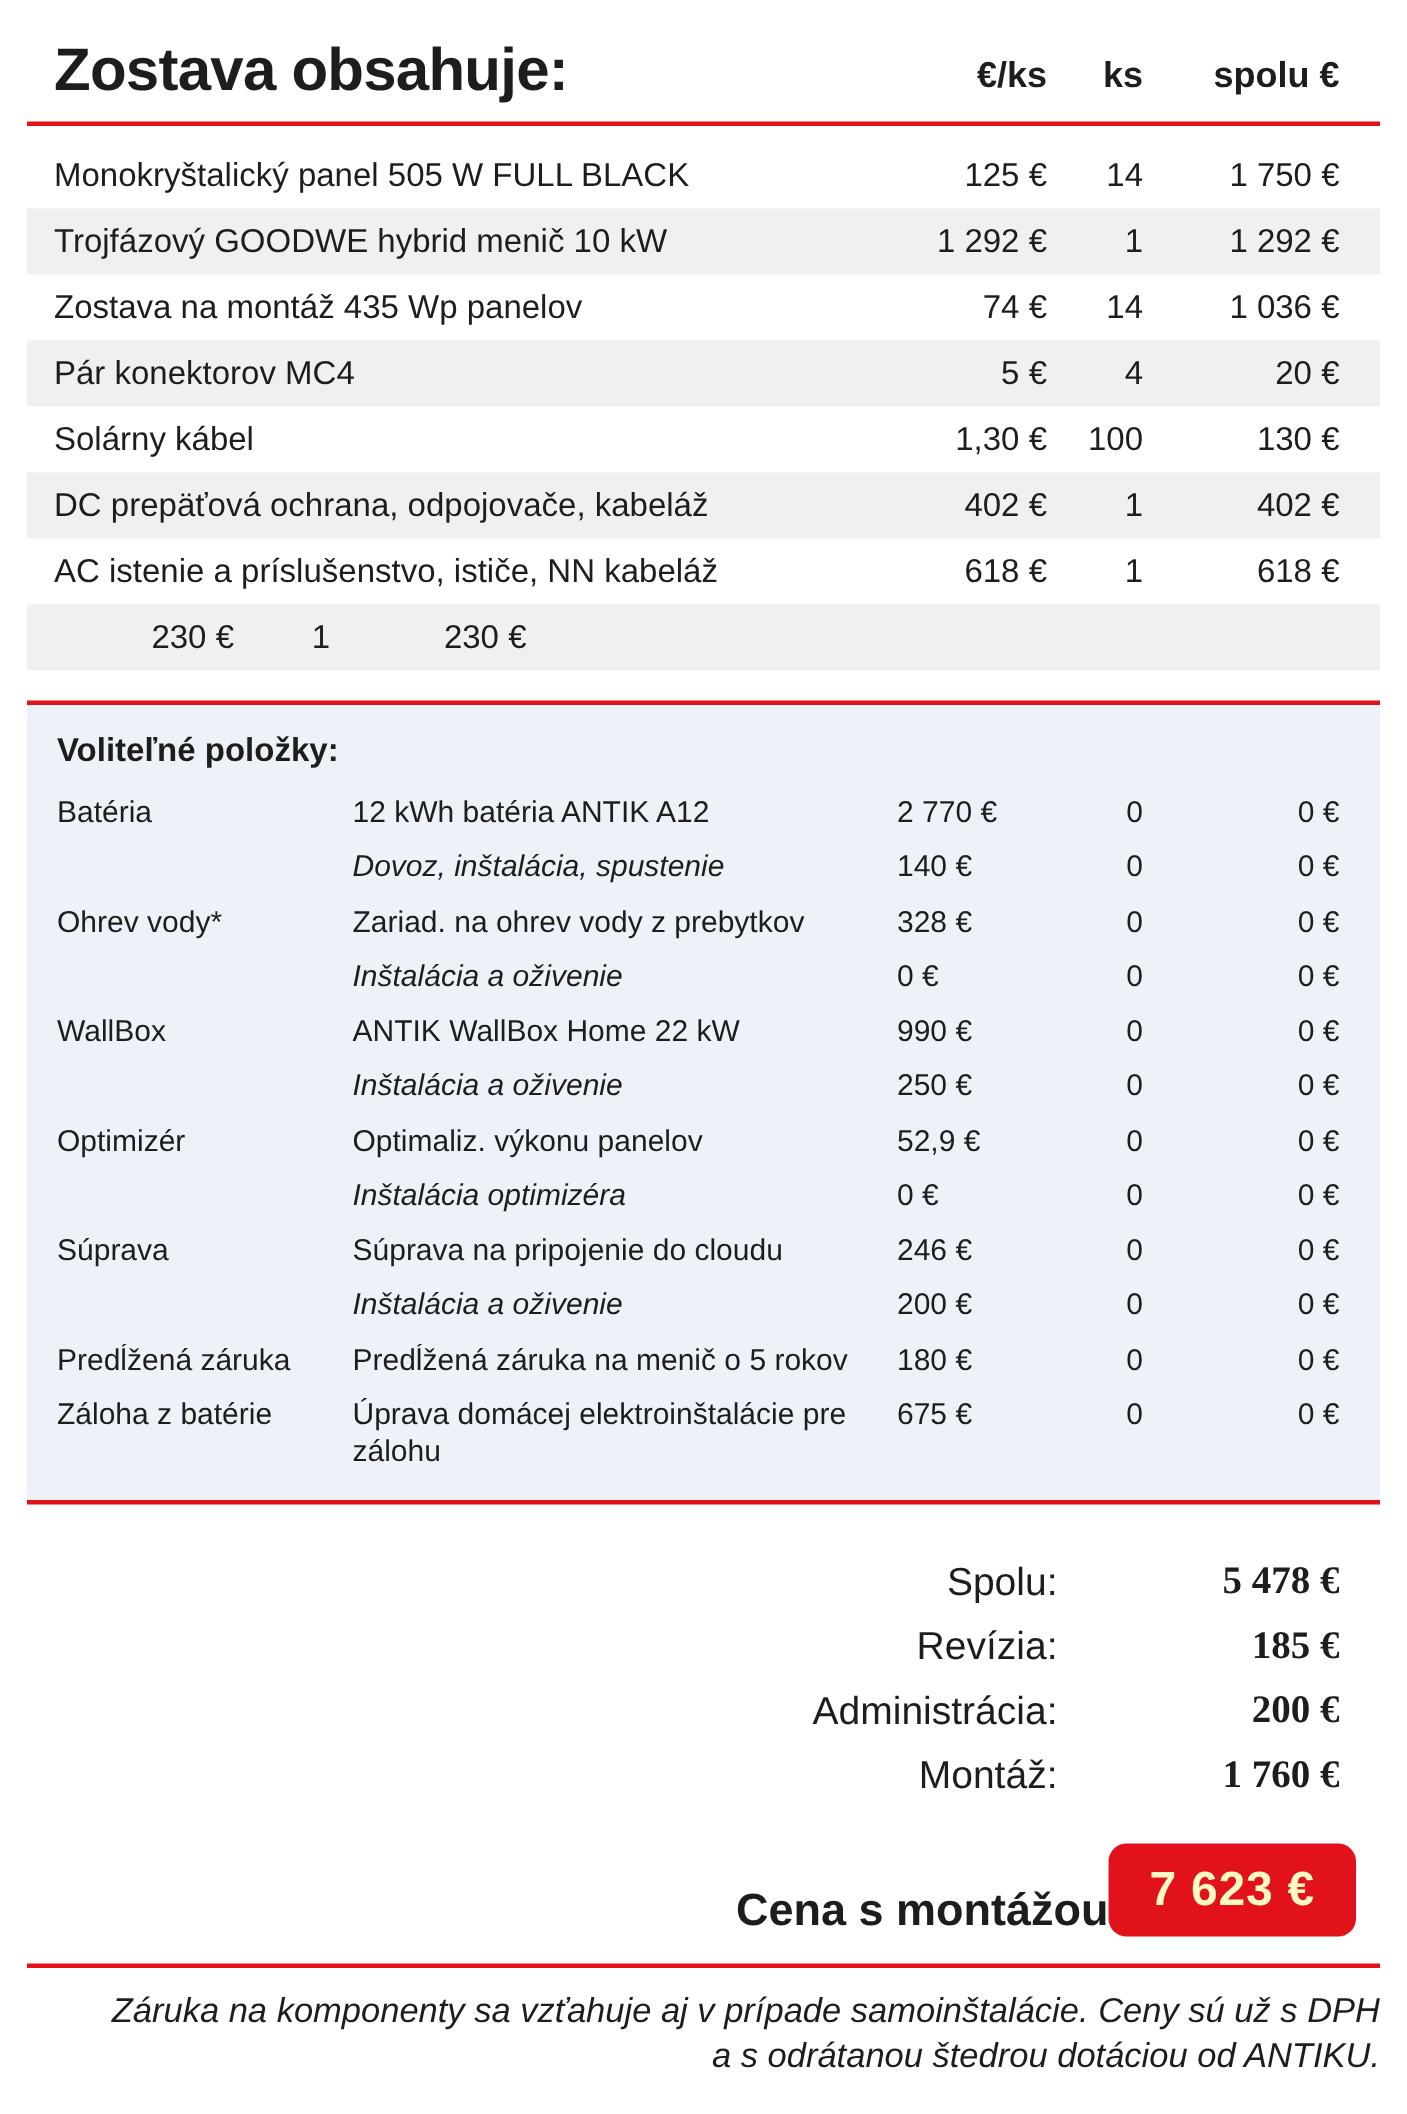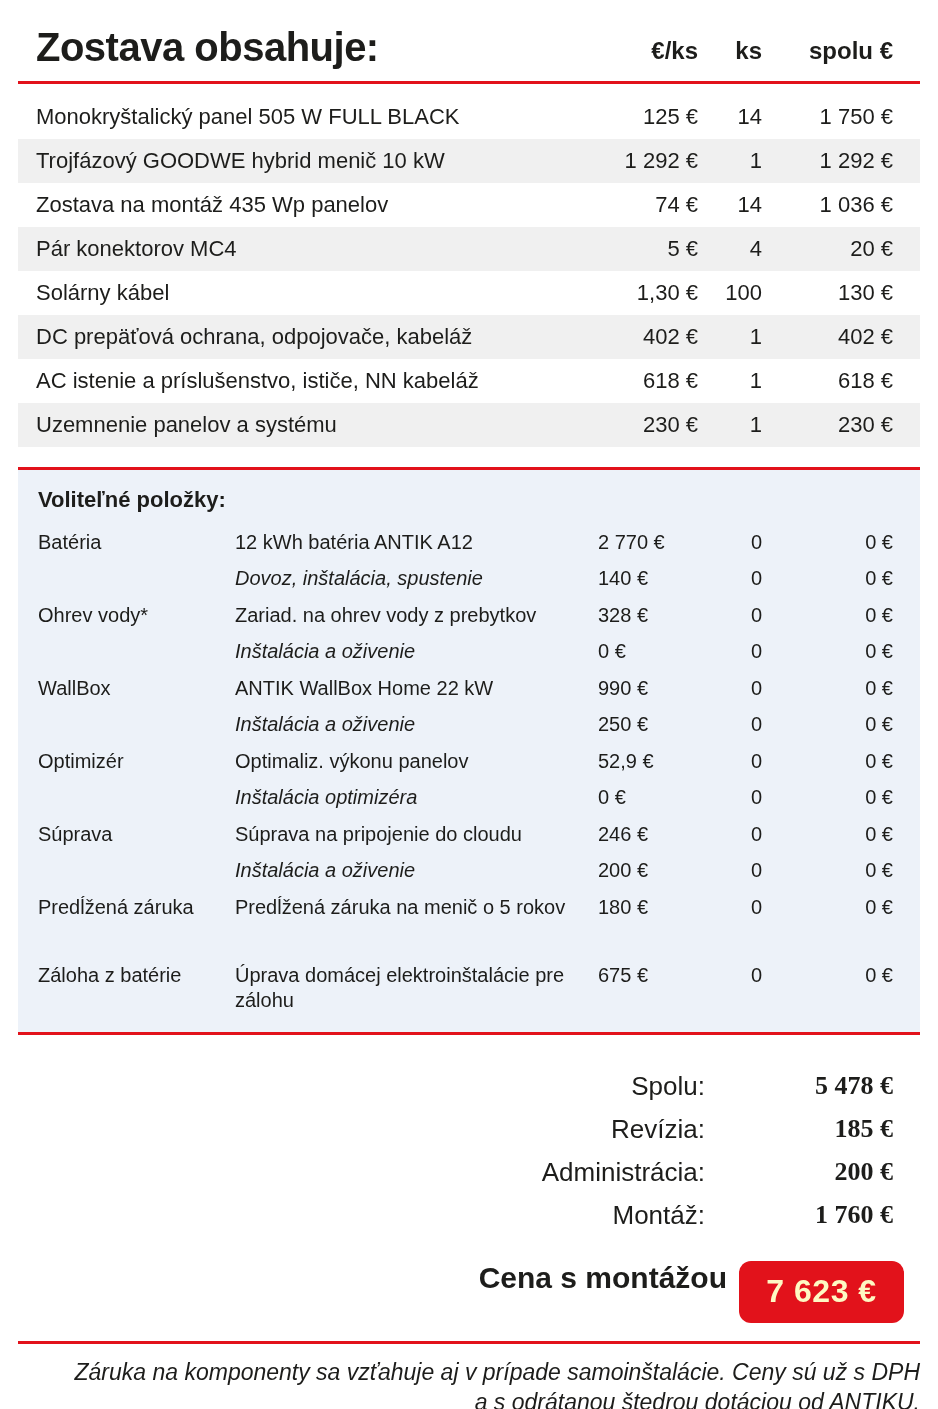--- a/index.html
+++ b/index.html
@@ -53,34 +53,34 @@
   .opt-row{
     display:flex;align-items:center;height:36.5px;
     font-size:20px;white-space:nowrap;
   }
   .opt-label{width:197px;overflow:hidden;}
   .opt-desc{flex:1;overflow:hidden;}
   .opt-price{width:104px;text-align:left;}
   .opt-qty{width:60px;text-align:right;}
   .opt-total{width:131px;text-align:right;}
   .opt-row .italic{font-style:italic;}
-  .opt-row.two-line{height:auto;min-height:70px;align-items:flex-start;margin-top:32px;}
+  .opt-row.two-line{height:auto;min-height:70px;align-items:flex-start;}
   .opt-row.two-line > span{line-height:25px;padding-top:5px;}
   .opt-row.two-line .opt-desc{white-space:normal;}
 
   
   .summary{margin-top:30px;}
   .sum-row{display:flex;align-items:center;height:43px;padding-right:27px;font-size:26px;}
   .sum-label{flex:1;text-align:right;}
   .sum-value{width:188px;text-align:right;font-weight:700;font-family:Liberation Serif, serif;}
 
   
   .total-row{
     margin-top:24px;
-    display:flex;align-items:flex-start;justify-content:flex-end;gap:12px;
+    display:flex;align-items:flex-end;justify-content:flex-end;
     padding-right:16px;
   }
   .total-label{font-size:30px;font-weight:700;}
   .total-badge{
     height:62px;min-width:121px;padding:0 22px;
     background:#e2121b;border-radius:12px;
     display:flex;align-items:center;justify-content:center;
     color:#fef9c3;font-size:32px;font-weight:700;letter-spacing:0.5px;
   }
 
@@ -140,21 +140,20 @@
       <span class="cell-qty">1</span>
       <span class="cell-total">402 €</span>
     </div>
     <div class="row">
       <span class="cell-name">AC istenie a príslušenstvo, ističe, NN kabeláž</span>
       <span class="cell-price">618 €</span>
       <span class="cell-qty">1</span>
       <span class="cell-total">618 €</span>
     </div>
     <div class="row stripe">
-      <span class="cell-name">Uzemnenie panelov a systému</span>
       <span class="cell-price">230 €</span>
       <span class="cell-qty">1</span>
       <span class="cell-total">230 €</span>
     </div>
   </div>
 
   <div class="optional-section">
     <div class="opt-title">Voliteľné položky:</div>
     <div class="opt-rows">
 

